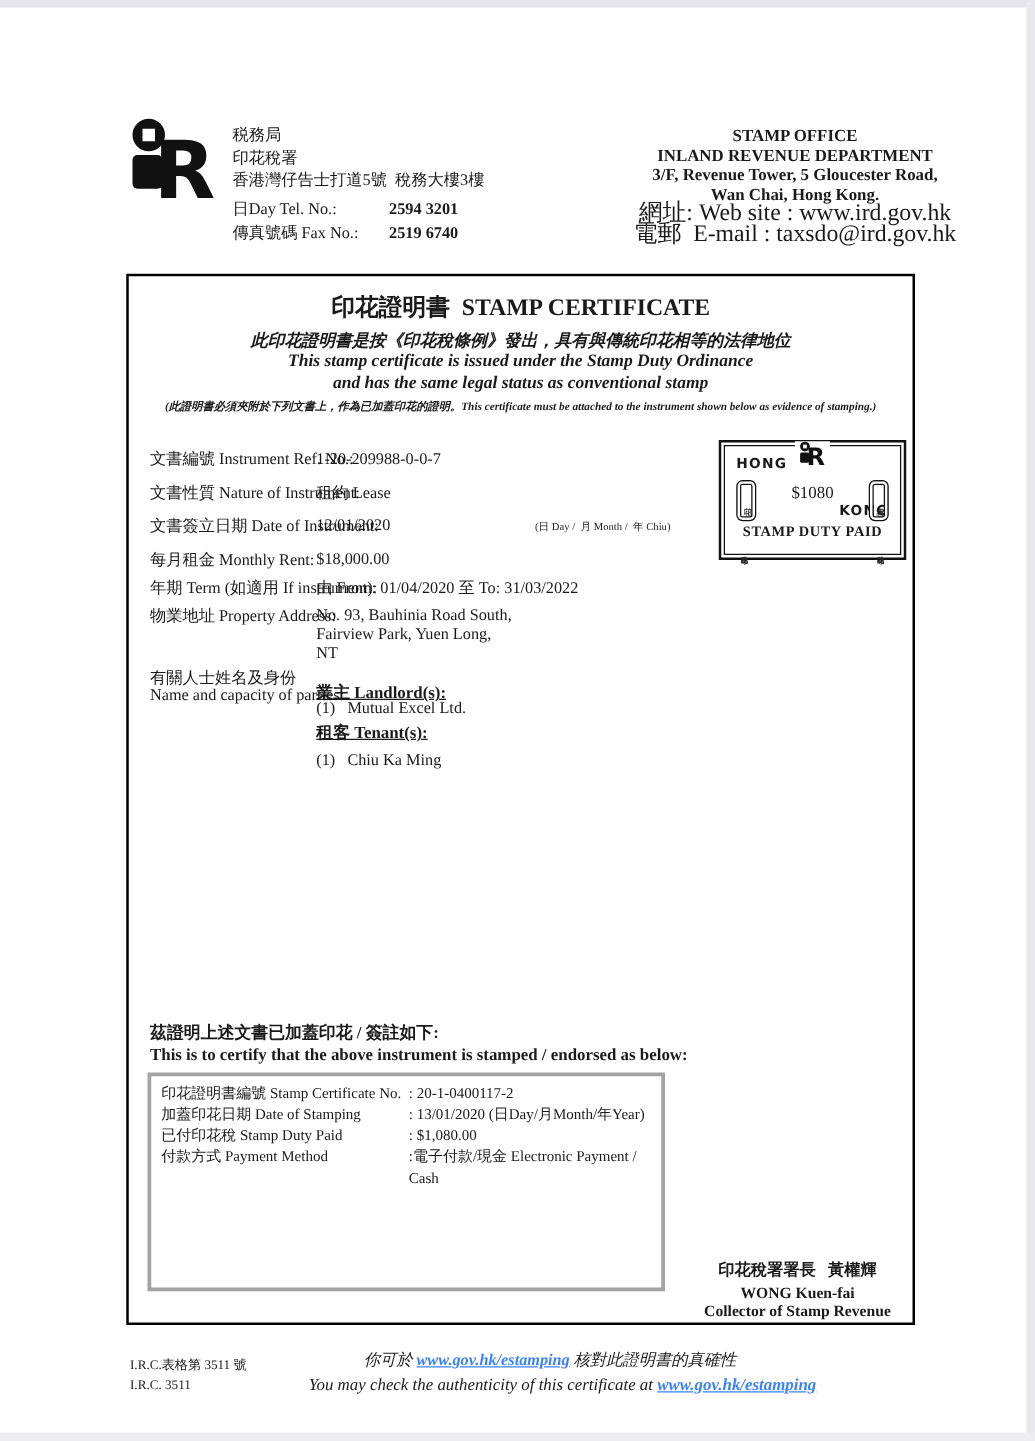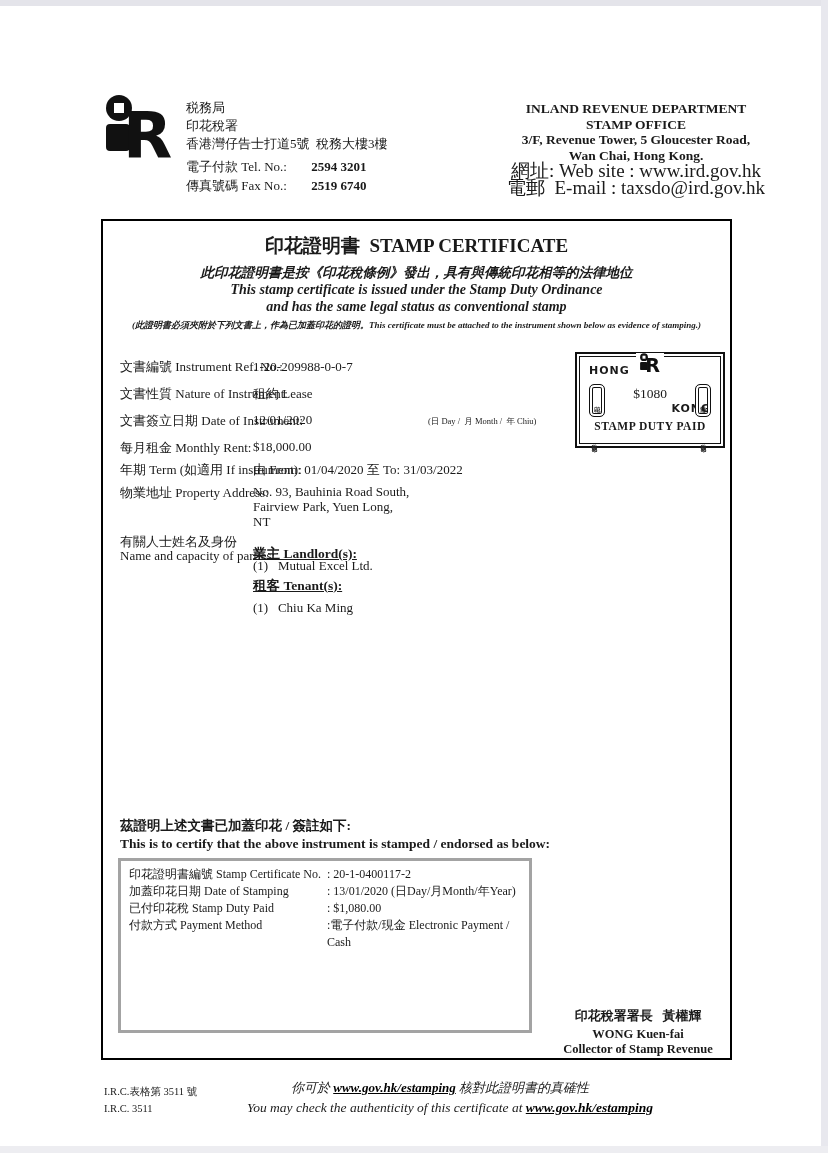--- a/index.html
+++ b/index.html
@@ -63,21 +63,21 @@
 
   .sig-block { position:absolute; left:435px; top:786px; width:200px; text-align:center; }
   .sig-cn { font-size:13px; font-weight:bold; white-space:pre; margin-bottom:2px; }
   .sig-en { font-size:12.5px; font-weight:bold; line-height:14.5px; }
 
   
   .form-no1 { position:absolute; left:104px; top:1085px; font-size:10.5px; }
   .form-no2 { position:absolute; left:104px; top:1103px; font-size:10.5px; }
   .check-cn { position:absolute; left:170px; top:1079px; width:540px; text-align:center; font-size:13px; font-style:italic; }
   .check-en { position:absolute; left:170px; top:1100px; width:560px; text-align:center; font-size:13.5px; font-style:italic; }
-  .link { font-weight:bold; text-decoration:underline; color:#000000; }
+  .link { font-weight:bold; text-decoration:underline; color:#3b82f6; }
 </style>
 </head>
 <body>
 
 <div class="page">
   <div class="scan-top"></div>
   <div class="scan-right"></div>
   <div class="scan-bottom"></div>
 
   <div class="logo">
@@ -88,31 +88,31 @@
       <text x="19" y="64" font-family="DejaVu Sans, sans-serif" font-size="64" font-weight="bold" fill="#111">R</text>
     </svg>
   </div>
 
   <div class="dept-cn">
     <div>税務局</div>
     <div>印花稅署</div>
     <div class="pre">香港灣仔告士打道5號  稅務大樓3樓</div>
   </div>
   <div class="tel-row">
-    <span class="lbl">電子付款 Tel. No.:</span>
+    <span class="lbl">日Day Tel. No.:</span>
     <span class="val">2594 3201</span>
   </div>
   <div class="fax-row">
     <span class="lbl">傳真號碼 Fax No.:</span>
     <span class="val">2519 6740</span>
   </div>
 
   <div class="dept-en">
+    <div class="b">STAMP OFFICE</div>
     <div class="b">INLAND REVENUE DEPARTMENT</div>
-    <div class="b">STAMP OFFICE</div>
     <div class="b">3/F, Revenue Tower, 5 Gloucester Road,</div>
     <div class="b">Wan Chai, Hong Kong.</div>
     <div class="r pre">網址: Web site : www.ird.gov.hk</div>
     <div class="r pre">電郵  E-mail : taxsdo@ird.gov.hk</div>
   </div>
 
   <div class="main-box">
     <div class="title">印花證明書  STAMP CERTIFICATE</div>
     <div class="sub-cn">此印花證明書是按《印花稅條例》發出，具有與傳統印花相等的法律地位</div>
     <div class="sub-en1">This stamp certificate is issued under the Stamp Duty Ordinance</div>

